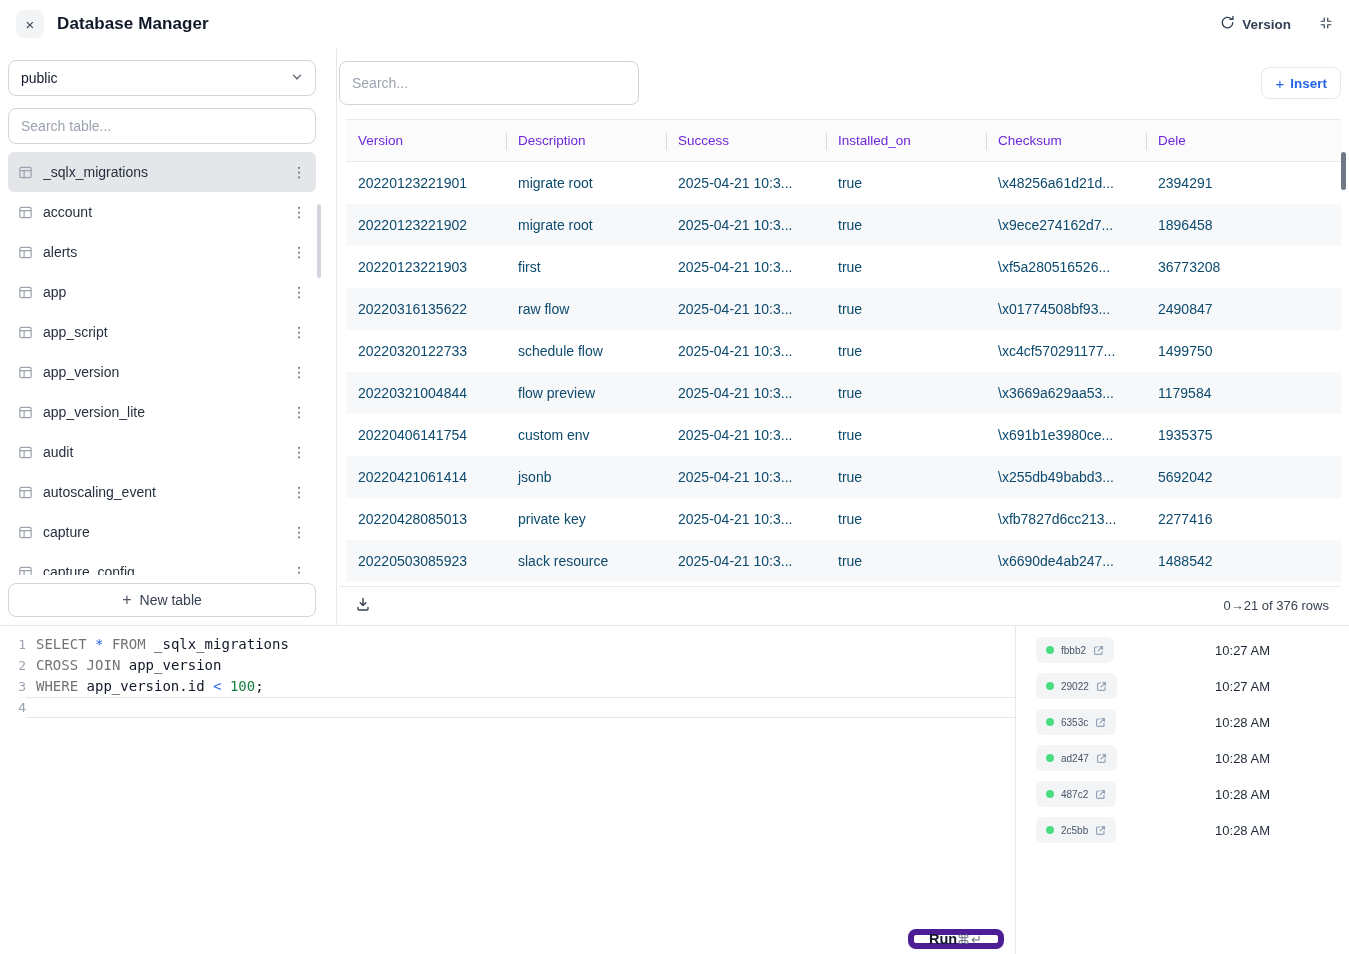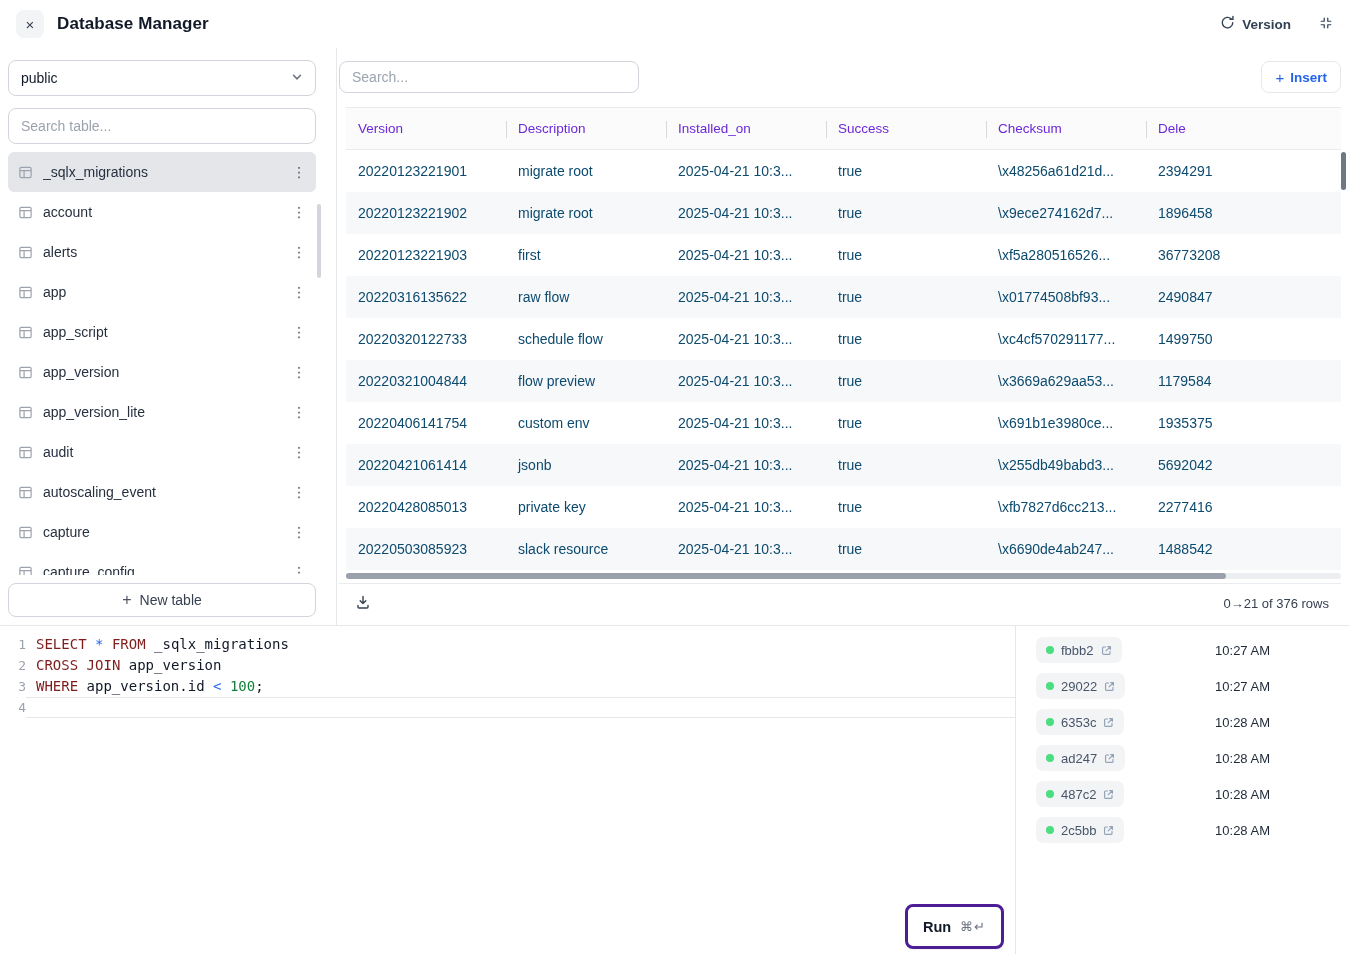--- a/index.html
+++ b/index.html
@@ -30,21 +30,21 @@
   .t-icon { display:flex; align-items:center; }
   .t-label { flex:1; font-size:14px; color:#27303f; white-space:nowrap; overflow:hidden; }
   .kebab { color:#4b5563; font-size:14px; padding:0 4px; }
   .sidebar-scroll-thumb { position:absolute; right:15px; top:156px; width:4px; height:74px; border-radius:2px; background:#d2d6dc; }
   .new-table-btn { height:34px; margin-top:8px; border:1px solid #d1d5db; border-radius:8px; background:#fff; font-size:14px; color:#374151; display:flex; align-items:center; justify-content:center; gap:8px; }
   .new-table-btn .plus { font-size:16px; color:#4b5563; }
 
   
   .table-panel { flex:1; min-width:0; display:flex; flex-direction:column; padding:13px 8px 0 2px; position:relative; }
   .panel-toolbar { display:flex; align-items:center; justify-content:space-between; margin-bottom:14px; }
-  .row-search { width:300px; height:32px; border:1px solid #d1d5db; border-radius:8px; padding:0 12px; outline:none; font-size:14px; }
+  .row-search { width:300px; height:44px; border:1px solid #d1d5db; border-radius:8px; padding:0 12px; outline:none; font-size:14px; }
   .row-search::placeholder { color:#9ca3af; }
   .insert-btn { height:32px; padding:0 13px; border:1px solid #e4e7ec; border-radius:8px; background:#fff; display:flex; align-items:center; gap:6px; color:#2563eb; font-size:13.5px; font-weight:600; }
   .insert-btn .plus { font-size:15px; font-weight:400; }
 
   .grid { margin-left:7px; overflow:hidden; }
   .grid-header { display:flex; height:43px; border-top:1px solid #e9ebee; border-bottom:1px solid #e9ebee; background:#fbfbfc; width:1120px; }
   .th { flex:0 0 160px; display:flex; align-items:center; padding:0 12px; font-size:13.5px; font-weight:400; color:#6d28d9; position:relative; white-space:nowrap; overflow:hidden; }
   .th + .th::before { content:""; position:absolute; left:0; top:13px; height:17px; width:1px; background:#d6dade; }
   .grid-body { width:1120px; }
   .grid-row { display:flex; height:42px; }
@@ -59,32 +59,32 @@
   .rows-info { font-size:13px; color:#374151; }
   .vscroll-thumb { position:absolute; right:3px; top:104px; width:5px; height:38px; background:#707886; border-radius:3px; }
 
   
   .bottom { height:329px; border-top:1px solid #e5e7eb; display:flex; }
   .editor { width:1016px; border-right:1px solid #e5e7eb; position:relative; padding-top:8px; font-family:"DejaVu Sans Mono","Liberation Mono",monospace; }
   .code-line { display:flex; height:21px; line-height:21px; }
   .gutter { flex:0 0 26px; text-align:right; font-size:13px; color:#9ca3af; }
   .code { flex:1; padding-left:10px; font-size:14px; color:#111827; white-space:pre; }
   .code-line.active .code { border-top:1px solid #e5e7eb; border-bottom:1px solid #e5e7eb; }
-  .tok-kw { color:#7f1d1d; }
+  .tok-kw { color:#737373; }
   .tok-op { color:#2563eb; }
   .tok-num { color:#15803d; }
-  .run-btn { position:absolute; right:11px; bottom:5px; height:45px; padding:0 15px; background:#fff; border:3px solid #4c1d95; border-radius:8px; display:flex; align-items:center; gap:9px; box-shadow:0 1px 2px rgba(16,24,40,.06); font-family:"Liberation Sans",sans-serif; }
+  .run-btn { position:absolute; right:11px; bottom:5px; height:20px; padding:0 15px; background:#fff; border:6px solid #4c1d95; border-radius:8px; display:flex; align-items:center; gap:0; box-shadow:0 1px 2px rgba(16,24,40,.06); font-family:"Liberation Sans",sans-serif; }
   .run-label { font-size:14.5px; font-weight:700; color:#111827; }
   .run-shortcut { font-size:13px; color:#6b7280; letter-spacing:1px; }
 
   .history { flex:1; padding:6px 0 0 20px; }
   .history-item { height:36px; display:flex; align-items:center; }
   .history-badge { display:flex; align-items:center; gap:7px; background:#f3f4f6; border-radius:7px; height:26px; padding:0 10px; cursor:pointer; }
   .dot { width:8px; height:8px; border-radius:50%; background:#4ade80; }
-  .history-code { font-size:13px; color:#475569; }
+  .history-code { font-size:10px; color:#475569; }
   .extlink { display:flex; align-items:center; }
   .history-time { margin-left:auto; margin-right:79px; font-size:13px; color:#1f2937; }
 </style>
 </head>
 <body>
 
 <div class="app">
 
   <header class="topbar">
     <button class="close-btn">×</button>
@@ -246,22 +246,22 @@
         <button class="insert-btn">
           <span class="plus">+</span>
           <span>Insert</span>
         </button>
       </div>
 
       <div class="grid">
         <div class="grid-header">
             <div class="th">Version</div>
             <div class="th">Description</div>
+            <div class="th">Success</div>
             <div class="th">Installed_on</div>
-            <div class="th">Success</div>
             <div class="th">Checksum</div>
             <div class="th">Dele</div>
           </div>
         <div class="grid-body">
             <div class="grid-row">
               <div class="td">20220123221901</div>
               <div class="td">migrate root</div>
               <div class="td">2025-04-21 10:3...</div>
               <div class="td">true</div>
               <div class="td">\x48256a61d21d...</div>

